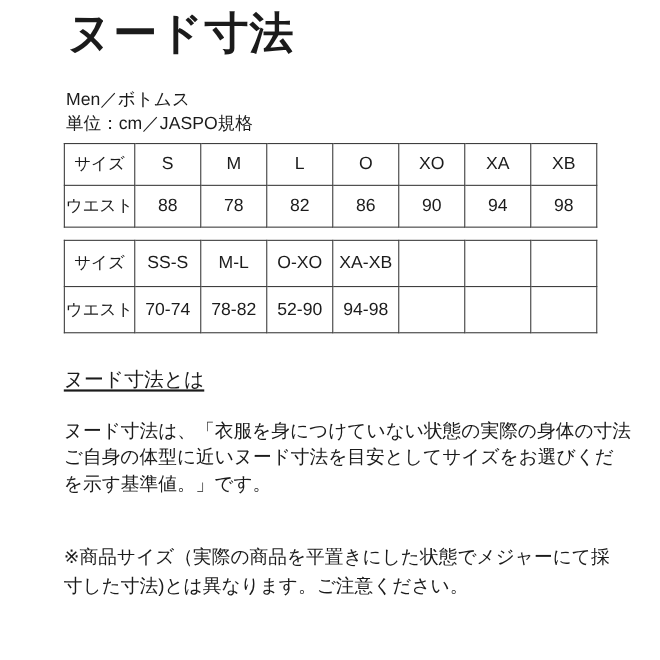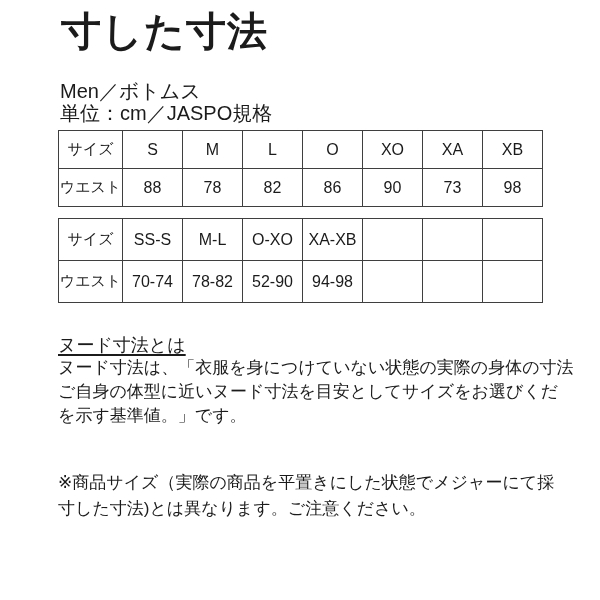--- a/index.html
+++ b/index.html
@@ -21,21 +21,21 @@
     margin: 0 0 0 3px;
     font-size: 40px;
     line-height: 46px;
     font-weight: 700;
     letter-spacing: 1px;
     white-space: nowrap;
   }
   .meta {
     margin-top: 26px;
     margin-left: 2px;
-    font-size: 20px;
+    font-size: 16px;
     line-height: 22px;
   }
   .meta div { white-space: nowrap; }
   table.size-table {
     border-collapse: collapse;
     table-layout: fixed;
     margin-top: 6px;
   }
   table.size-table td {
     border: 1px solid #3f3f3f;
@@ -59,38 +59,38 @@
     font-size: 18px;
     line-height: 21px;
     font-weight: 400;
     text-decoration: underline;
     text-decoration-thickness: 2px;
     text-underline-offset: 3px;
     white-space: nowrap;
     display: inline-block;
   }
   .body-text {
-    margin-top: 0;
+    margin-top: 24px;
     font-size: 17px;
     line-height: 24px;
   }
   .body-text div { white-space: nowrap; }
   .note-text {
     margin-top: 42px;
     font-size: 17px;
     line-height: 26px;
   }
   .note-text div { white-space: nowrap; }
 </style>
 </head>
 <body>
 
 <div class="page">
 
-  <h1 class="page-title">寸した寸法</h1>
+  <h1 class="page-title">ヌード寸法</h1>
 
   <div class="meta">
     <div>Men／ボトムス</div>
     <div>単位：cm／JASPO規格</div>
   </div>
 
   <table class="size-table" id="table-single">
     <colgroup>
       <col class="c-label">
         <col class="c-val">
@@ -112,21 +112,21 @@
         <td>XA</td>
         <td>XB</td>
       </tr>
       <tr>
         <td class="label-cell">ウエスト</td>
         <td>88</td>
         <td>78</td>
         <td>82</td>
         <td>86</td>
         <td>90</td>
-        <td>73</td>
+        <td>94</td>
         <td>98</td>
       </tr>
     </tbody>
   </table>
 
   <table class="size-table" id="table-range">
     <colgroup>
       <col class="c-label">
         <col class="c-val">
         <col class="c-val">

